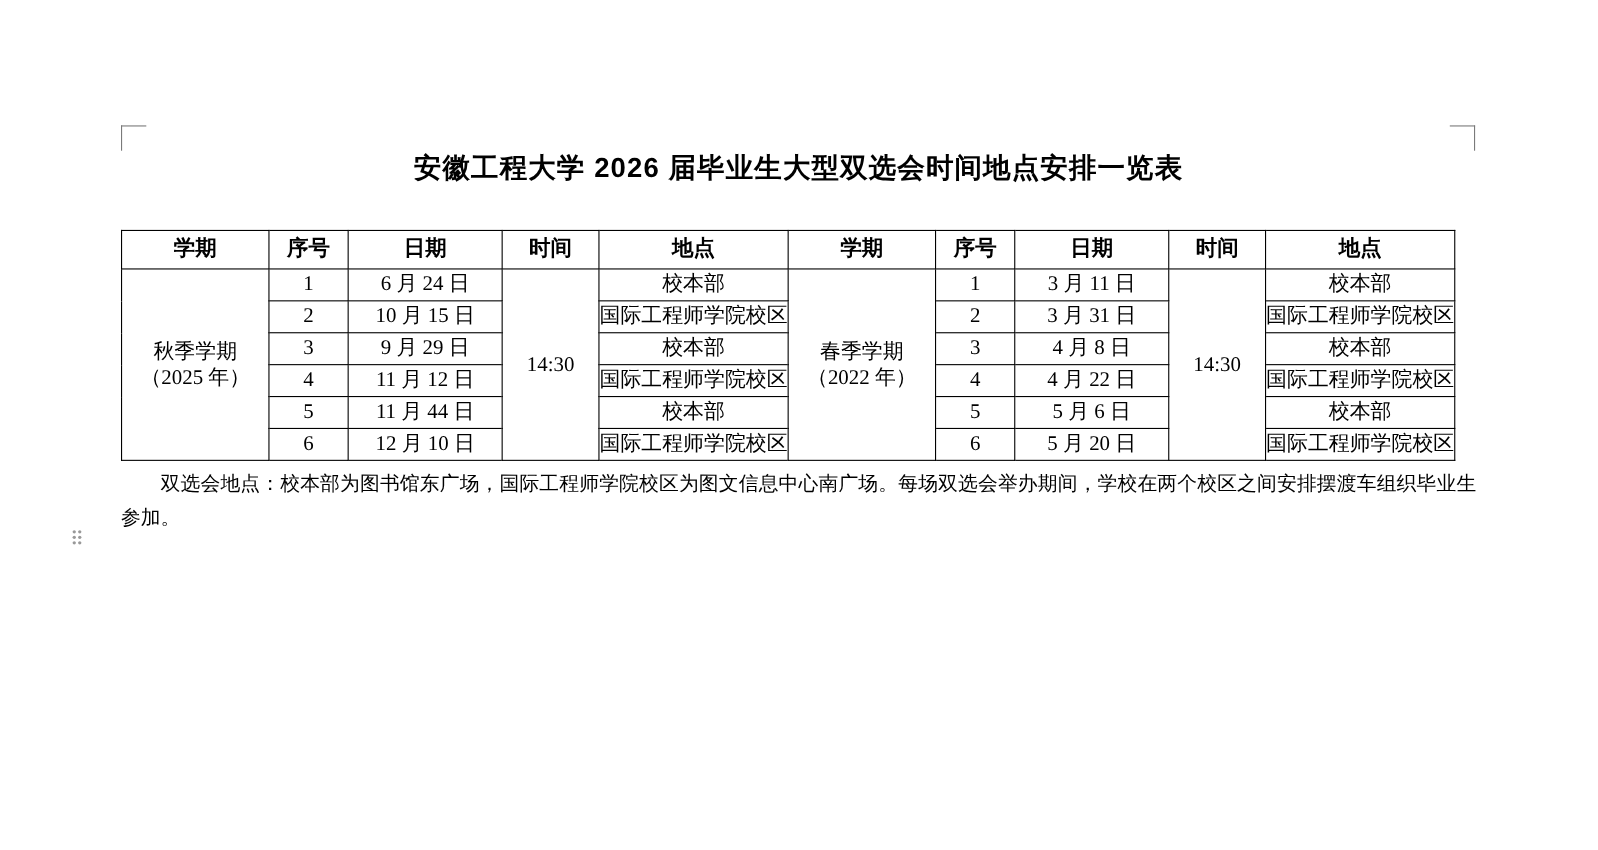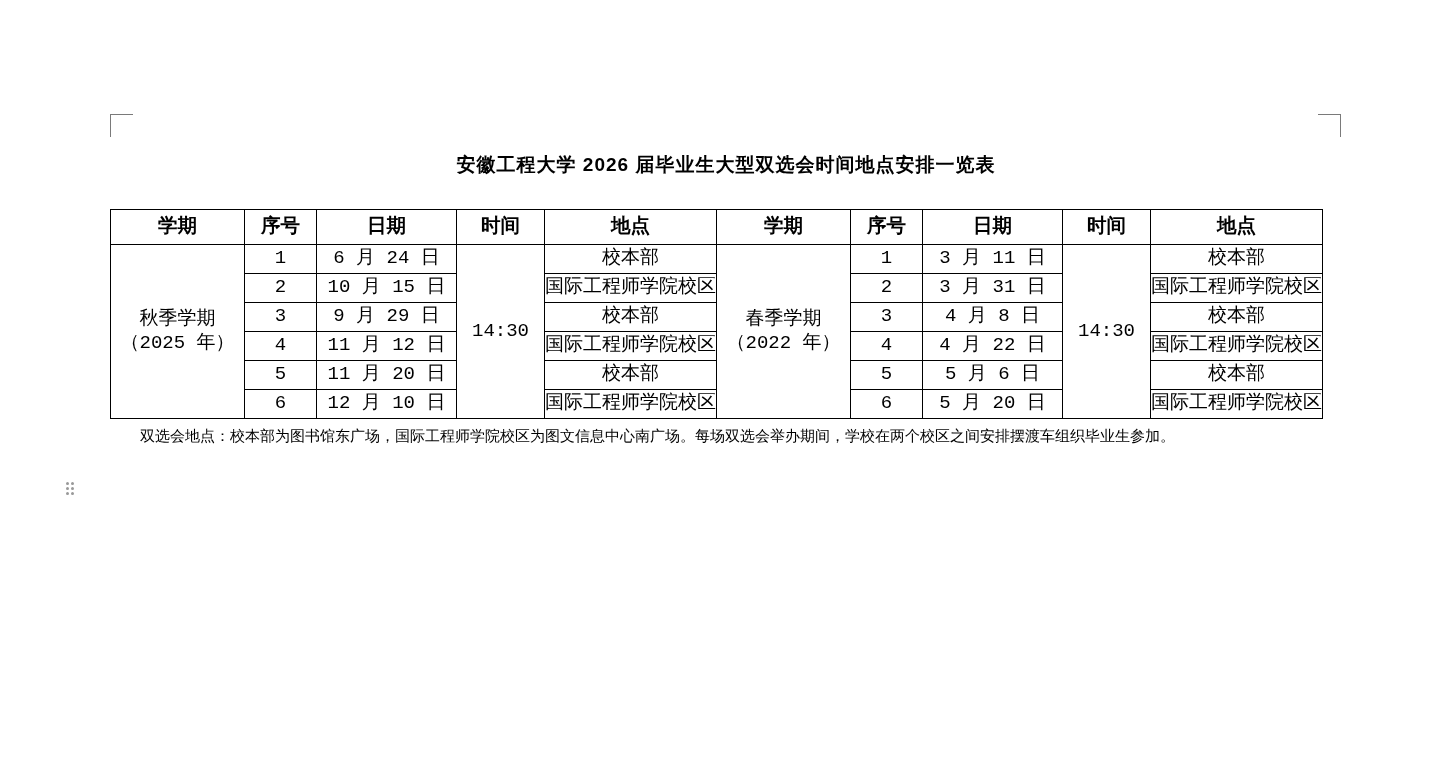--- a/index.html
+++ b/index.html
@@ -29,44 +29,44 @@
     position: absolute;
     width: 22px;
     height: 22px;
   }
   .crop-tl { left: 110px; top: 114px; border-left: 1px solid #7a7a7a; border-top: 1px solid #7a7a7a; }
   .crop-tr { left: 1318px; top: 114px; border-right: 1px solid #7a7a7a; border-top: 1px solid #7a7a7a; }
 
   .doc-title {
     position: absolute;
     left: 110px;
-    top: 152px;
+    top: 136px;
     width: 1232px;
     text-align: center;
     font-family: "Liberation Sans", "DejaVu Sans", sans-serif;
     font-weight: bold;
-    font-size: 19px;
+    font-size: 25px;
     letter-spacing: 1px;
     white-space: nowrap;
   }
 
   table.schedule {
     position: absolute;
     left: 110px;
     top: 209px;
     border-collapse: collapse;
     table-layout: fixed;
     width: 1211px;
   }
   table.schedule td, table.schedule th {
     border: 1px solid #000000;
     text-align: center;
     vertical-align: middle;
     font-size: 19px;
-    font-family: Liberation Mono, monospace;
+    font-family: Liberation Serif, serif;
     padding: 0;
     height: 28px;
     line-height: 1.25;
     white-space: nowrap;
   }
   table.schedule thead td {
     font-weight: bold;
     height: 34px;
     font-size: 19.5px;
   }
@@ -81,21 +81,21 @@
     line-height: 1.45;
     margin-top: 12px;
   }
   .term-cell .yr { display: block; }
 
   .note {
     position: absolute;
     left: 110px;
     top: 424px;
     width: 1232px;
-    font-size: 15px;
+    font-size: 18px;
     line-height: 1.72;
     text-align: justify;
     text-indent: 2em;
   }
 
   .drag-handle {
     position: absolute;
     left: 66px;
     top: 482px;
     width: 10px;
@@ -189,21 +189,21 @@
       <tr>
         <td>4</td>
         <td>11 月 12 日</td>
         <td>国际工程师学院校区</td>
         <td>4</td>
         <td>4 月 22 日</td>
         <td>国际工程师学院校区</td>
       </tr>
       <tr>
         <td>5</td>
-        <td>11 月 20 日</td>
+        <td>11 月 44 日</td>
         <td>校本部</td>
         <td>5</td>
         <td>5 月 6 日</td>
         <td>校本部</td>
       </tr>
       <tr>
         <td>6</td>
         <td>12 月 10 日</td>
         <td>国际工程师学院校区</td>
         <td>6</td>

